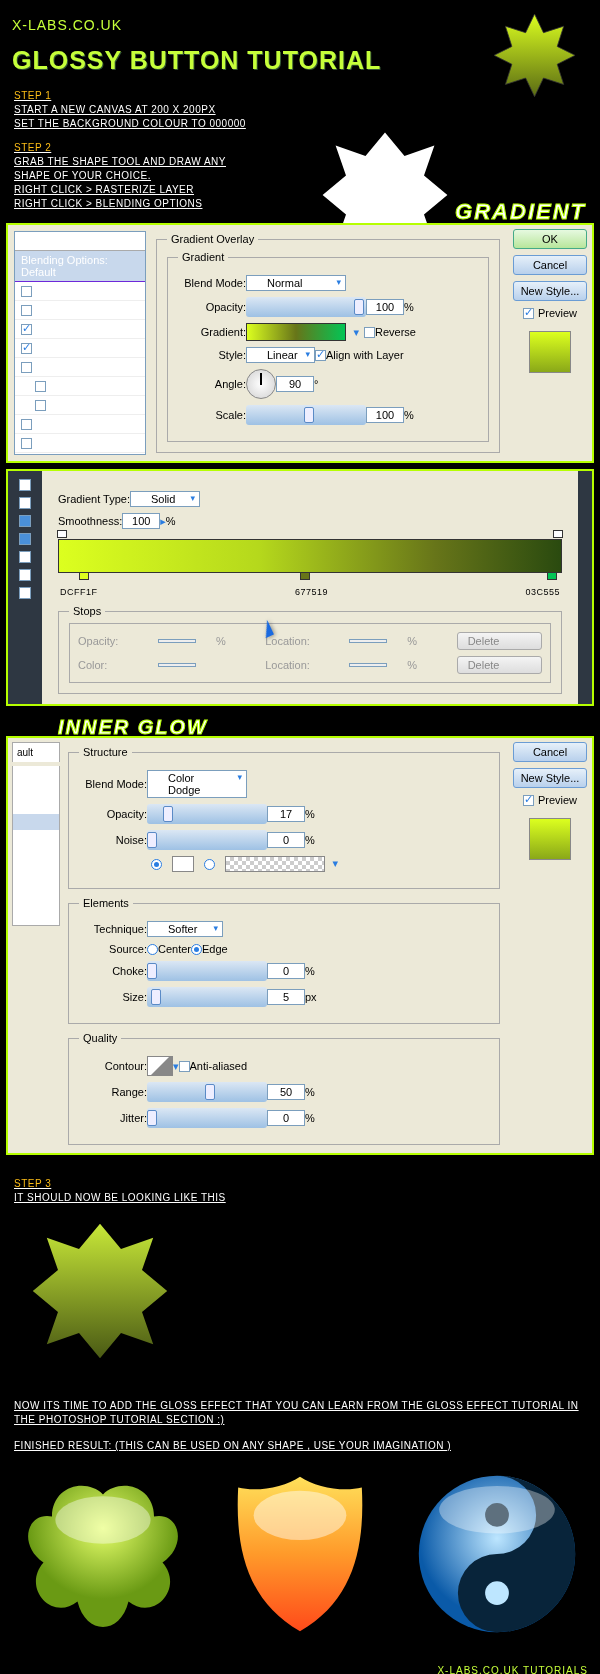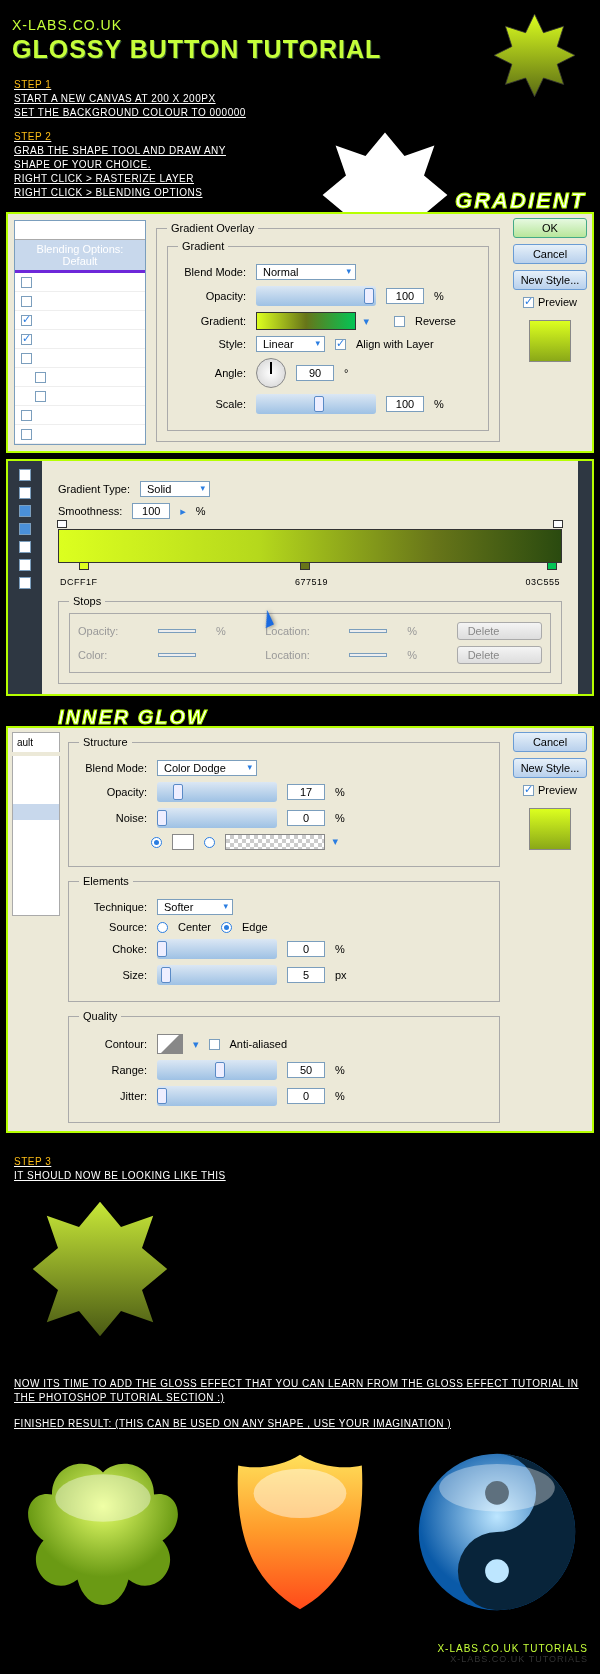--- a/index.html
+++ b/index.html
@@ -1,43 +1,43 @@
 <!DOCTYPE html>
 <html><head>
 <meta charset="utf-8">
 <style>
 * { margin: 0; padding: 0; box-sizing: border-box; font-family: Arial, sans-serif; }
 body { background: #000; width: 600px; color: #fff; font-size: 10px; }
 .hdr { padding: 18px 12px 0; position: relative; }
 .site { color: #c6ff3a; font: 14px/1 'Arial'; letter-spacing: 1px; text-transform: uppercase; }
-.title { color: #c6ff3a; font: bold 25px/1 'Arial'; letter-spacing: 1px; margin-top: 5px; text-transform: uppercase; text-shadow: 1px 1px #353; }
+.title { color: #c6ff3a; font: bold 25px/1 'Arial'; letter-spacing: 1px; margin-top: 16px; text-transform: uppercase; text-shadow: 1px 1px #353; }
 .starhdr { position: absolute; right: 20px; top: 10px; }
 .step { padding: 6px 14px; font: 10px/1.4 Arial; letter-spacing: 0.5px; text-transform: uppercase; text-decoration: underline; }
 .stepn { color: #fdbd16; margin-top: 10px; }
 .stept { color: #fff; }
 .whitestar { position: absolute; right: 150px; top: 130px; }
 
 .panelwrap { border: 2px solid #b6ff00; margin: 6px 6px; position: relative; }
 .panelhdr { position: absolute; right: 6px; top: -26px; color: #fff; font: italic bold 22px Arial; letter-spacing: 2px; text-transform: uppercase; -webkit-text-stroke: 1px #b6ff00; }
 
 .ls { background: #ece9d8; display: flex; }
 .sidebar { width: 132px; background: #fff; border: 1px solid #7b9ebd; margin: 6px; padding: 0; font-size: 11px; }
 .sidebar .sh { background: #fff; border-bottom: 1px solid #aaa; padding: 3px 6px; }
-.sidebar .sel { background: #c8d8ec; padding: 3px 6px; border-bottom: 3px solid #6d28d9; text-align: center; }
+.sidebar .sel { background: #c8d8ec; padding: 3px 6px; border-bottom: 1px solid #6d28d9; }
 .sidebar .row { padding: 3px 6px; display: flex; align-items: center; gap: 4px; border-bottom: 1px solid #eee; }
 .sidebar .row.ind { padding-left: 20px; }
 .cb { width: 11px; height: 11px; border: 1px solid #7b9ebd; display: inline-block; background: #fff; position: relative; }
 .cb.on::after { content: "✓"; position: absolute; left: 0; top: -3px; color: #2a7de1; font-size: 11px; }
 
 .main { flex: 1; background: #ece9d8; padding: 8px 8px 8px 4px; }
 fieldset { border: 1px solid #aaa; padding: 6px 10px 10px; font-size: 11px; }
 legend { padding: 0 4px; color: #000; }
-.frow { display: flex; align-items: center; margin: 6px 0; gap: 10px; }
+.frow { display: flex; align-items: center; margin: 6px 0; gap: 0; }
 .flab { width: 68px; text-align: right; color: #000; }
-.sel2 { border: 1px solid #7b9ebd; background: #fff; padding: 1px 18px 1px 6px; position: relative; color: #000; }
+.sel2 { border: 1px solid #7b9ebd; background: #fff; padding: 1px 18px 1px 20px; position: relative; color: #000; }
 .sel2::after { content: "▾"; position: absolute; right: 4px; top: 1px; color: #2a7de1; font-size: 9px; }
 .slider { height: 20px; background: linear-gradient(#dbe7f4,#9ec1e4); border-radius: 3px; position: relative; flex: 1; max-width: 120px; }
 .slider .thumb { position: absolute; top: 2px; width: 10px; height: 16px; background: #eef; border: 1px solid #5a8ac6; border-radius: 2px; }
 .nin { width: 38px; border: 1px solid #7b9ebd; background: #fff; text-align: center; color: #000; padding: 1px; }
 .unit { color: #000; }
 .gbar { height: 18px; background: linear-gradient(90deg,#dcff1f,#677519,#03c555); border: 1px solid #333; flex: 1; max-width: 100px; position: relative; }
 .gbar::after { content: "▾"; position: absolute; right: -14px; top: 2px; color: #2a7de1; }
 .dial { width: 30px; height: 30px; border-radius: 50%; border: 1px solid #888; background: radial-gradient(#fff,#d0d0d0); display: flex; align-items: center; justify-content: center; }
 .dial .nd { width: 2px; height: 12px; background: #000; transform: translateY(-5px); }
 

